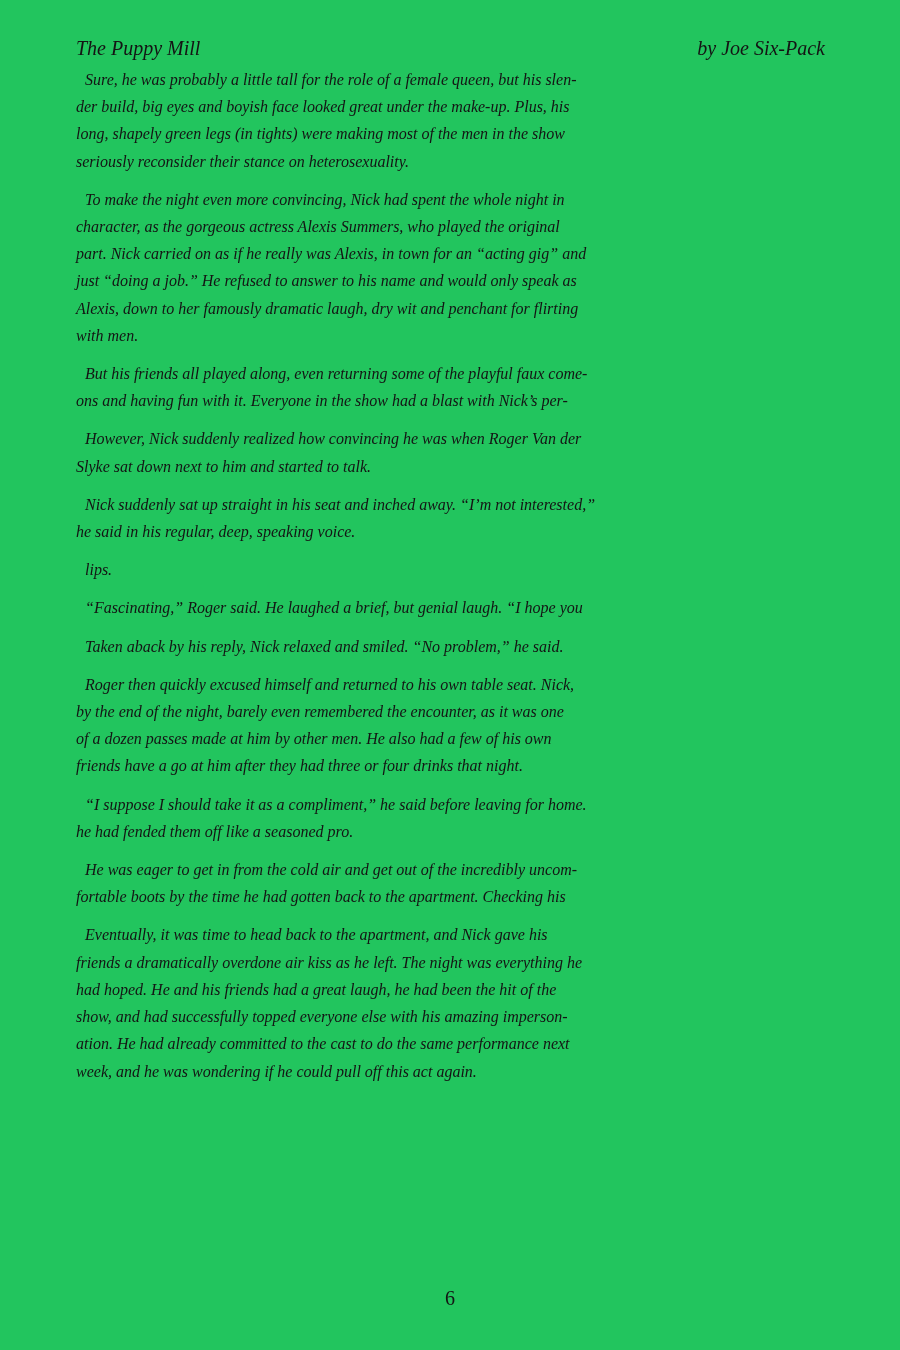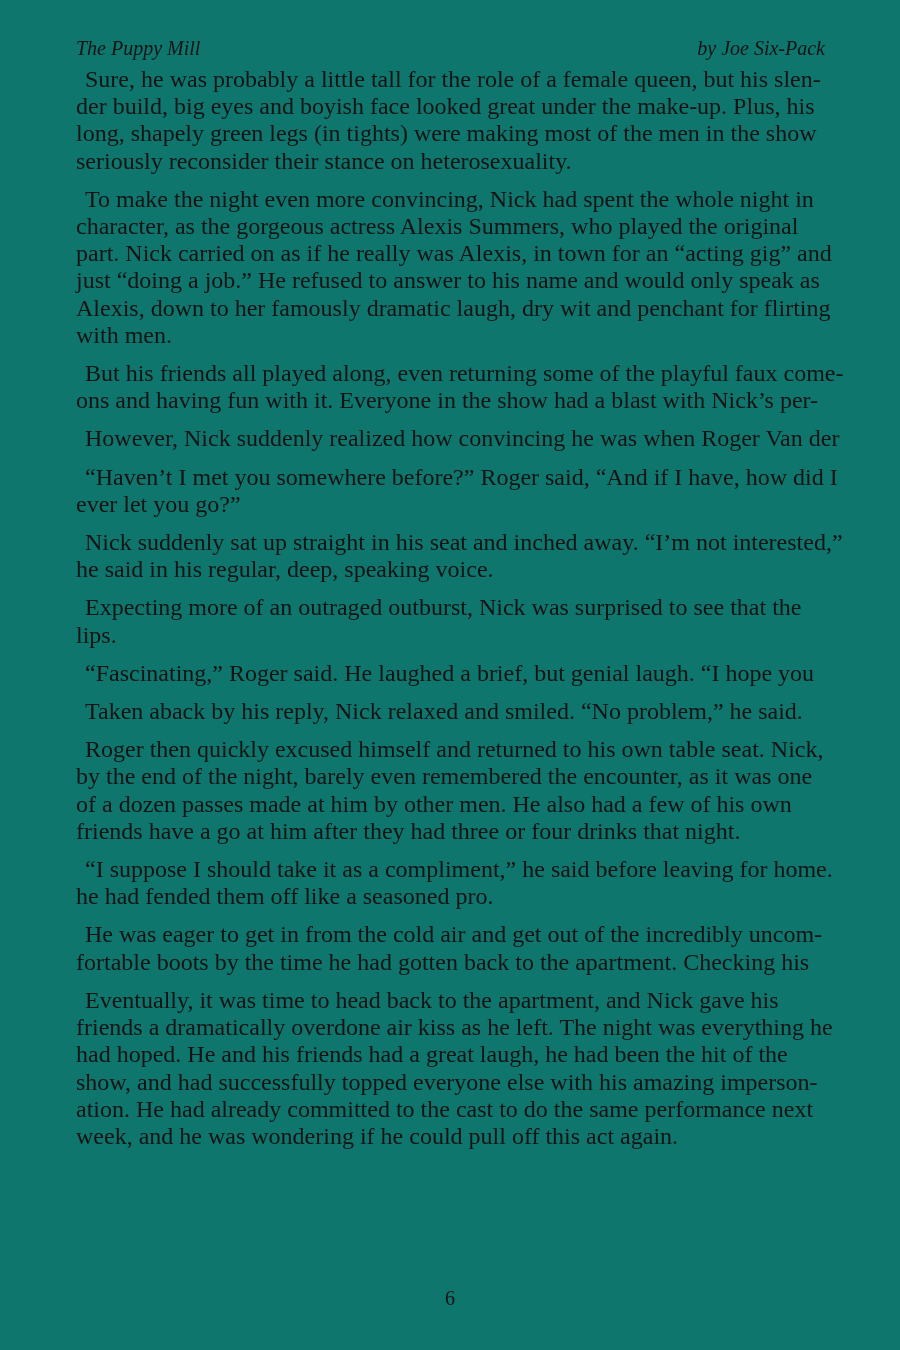--- a/index.html
+++ b/index.html
@@ -4,21 +4,21 @@
 <style>
   html, body {
     margin: 0;
     padding: 0;
     background: #ffffff;
   }
   .page {
     position: relative;
     width: 900px;
     height: 1350px;
-    background: #0f766e;
+    background: #22c55e;
     overflow: hidden;
     font-family: "Liberation Serif", "DejaVu Serif", serif;
     color: #141414;
   }
   .header {
     position: absolute;
     top: 36px;
     left: 76px;
     width: 749px;
     display: flex;
@@ -31,24 +31,25 @@
   .body-text {
     position: absolute;
     top: 66px;
     left: 76px;
     width: 760px;
   }
   .para {
     margin: 0 0 11px 0;
   }
   .line {
-    font-size: 24px;
+    font-size: 16px;
     line-height: 27.2px;
     white-space: pre;
     text-align: left;
+    font-style: italic;
   }
   .para .line:first-child {
     padding-left: 9px;
   }
   .footer {
     position: absolute;
     top: 1286px;
     left: 0;
     width: 900px;
     text-align: center;
@@ -79,31 +80,27 @@
         <div class="line">just “doing a job.” He refused to answer to his name and would only speak as</div>
         <div class="line">Alexis, down to her famously dramatic laugh, dry wit and penchant for flirting</div>
         <div class="line">with men.</div>
       </div>
       <div class="para">
         <div class="line">But his friends all played along, even returning some of the playful faux come-</div>
         <div class="line">ons and having fun with it. Everyone in the show had a blast with Nick’s per-</div>
       </div>
       <div class="para">
         <div class="line">However, Nick suddenly realized how convincing he was when Roger Van der</div>
-      </div>
-      <div class="para">
-        <div class="line">“Haven’t I met you somewhere before?” Roger said, “And if I have, how did I</div>
-        <div class="line">ever let you go?”</div>
+        <div class="line">Slyke sat down next to him and started to talk.</div>
       </div>
       <div class="para">
         <div class="line">Nick suddenly sat up straight in his seat and inched away. “I’m not interested,”</div>
         <div class="line">he said in his regular, deep, speaking voice.</div>
       </div>
       <div class="para">
-        <div class="line">Expecting more of an outraged outburst, Nick was surprised to see that the</div>
         <div class="line">lips.</div>
       </div>
       <div class="para">
         <div class="line">“Fascinating,” Roger said. He laughed a brief, but genial laugh. “I hope you</div>
       </div>
       <div class="para">
         <div class="line">Taken aback by his reply, Nick relaxed and smiled. “No problem,” he said.</div>
       </div>
       <div class="para">
         <div class="line">Roger then quickly excused himself and returned to his own table seat. Nick,</div>

